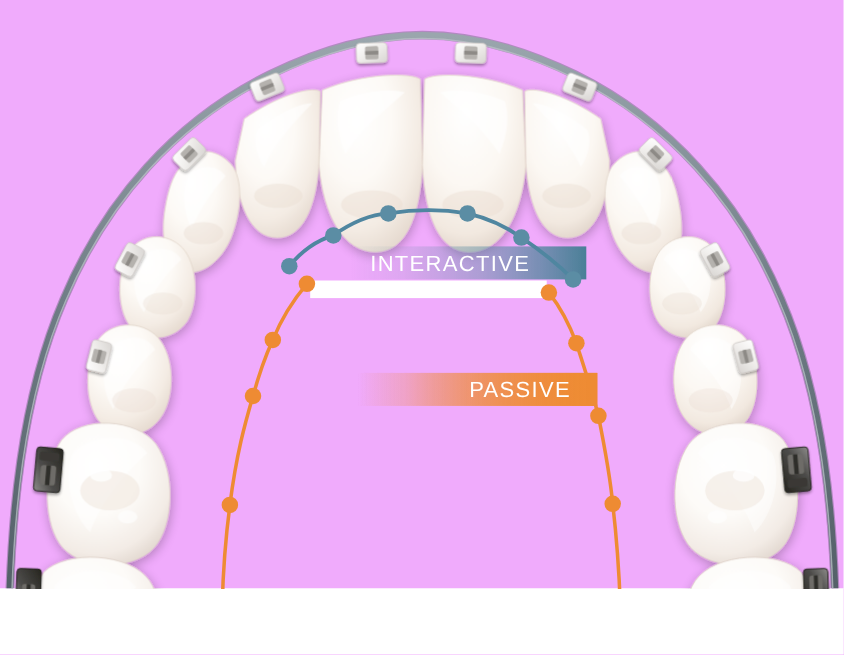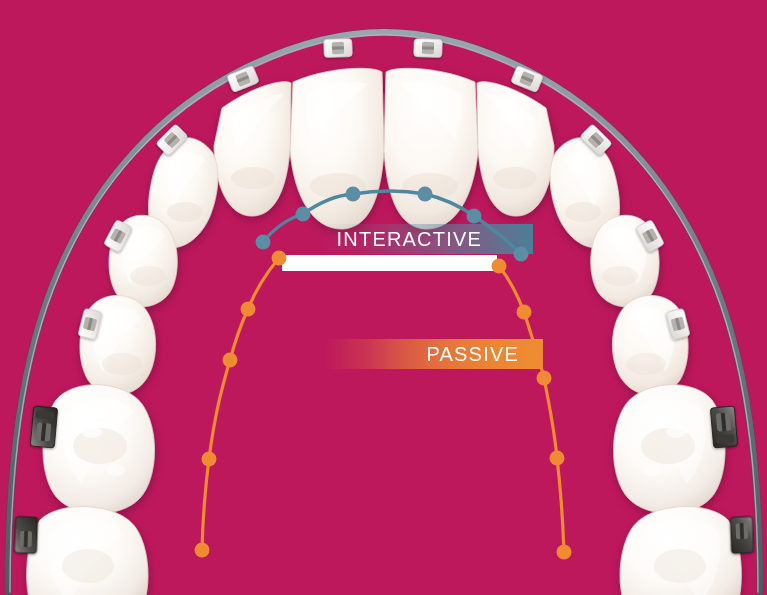--- a/index.html
+++ b/index.html
@@ -6,22 +6,22 @@
     margin: 0;
     padding: 0;
     background: #ffffff;
   }
   body {
     font-family: "Liberation Sans", sans-serif;
   }
   #stage {
     position: relative;
     width: 767px;
-    height: 595px;
-    background: #be185d;
+    height: 535px;
+    background: #f0abfc;
     overflow: hidden;
   }
   #stage svg.layer {
     position: absolute;
     left: 0;
     top: 0;
     width: 767px;
     height: 595px;
   }
   .label-text {

